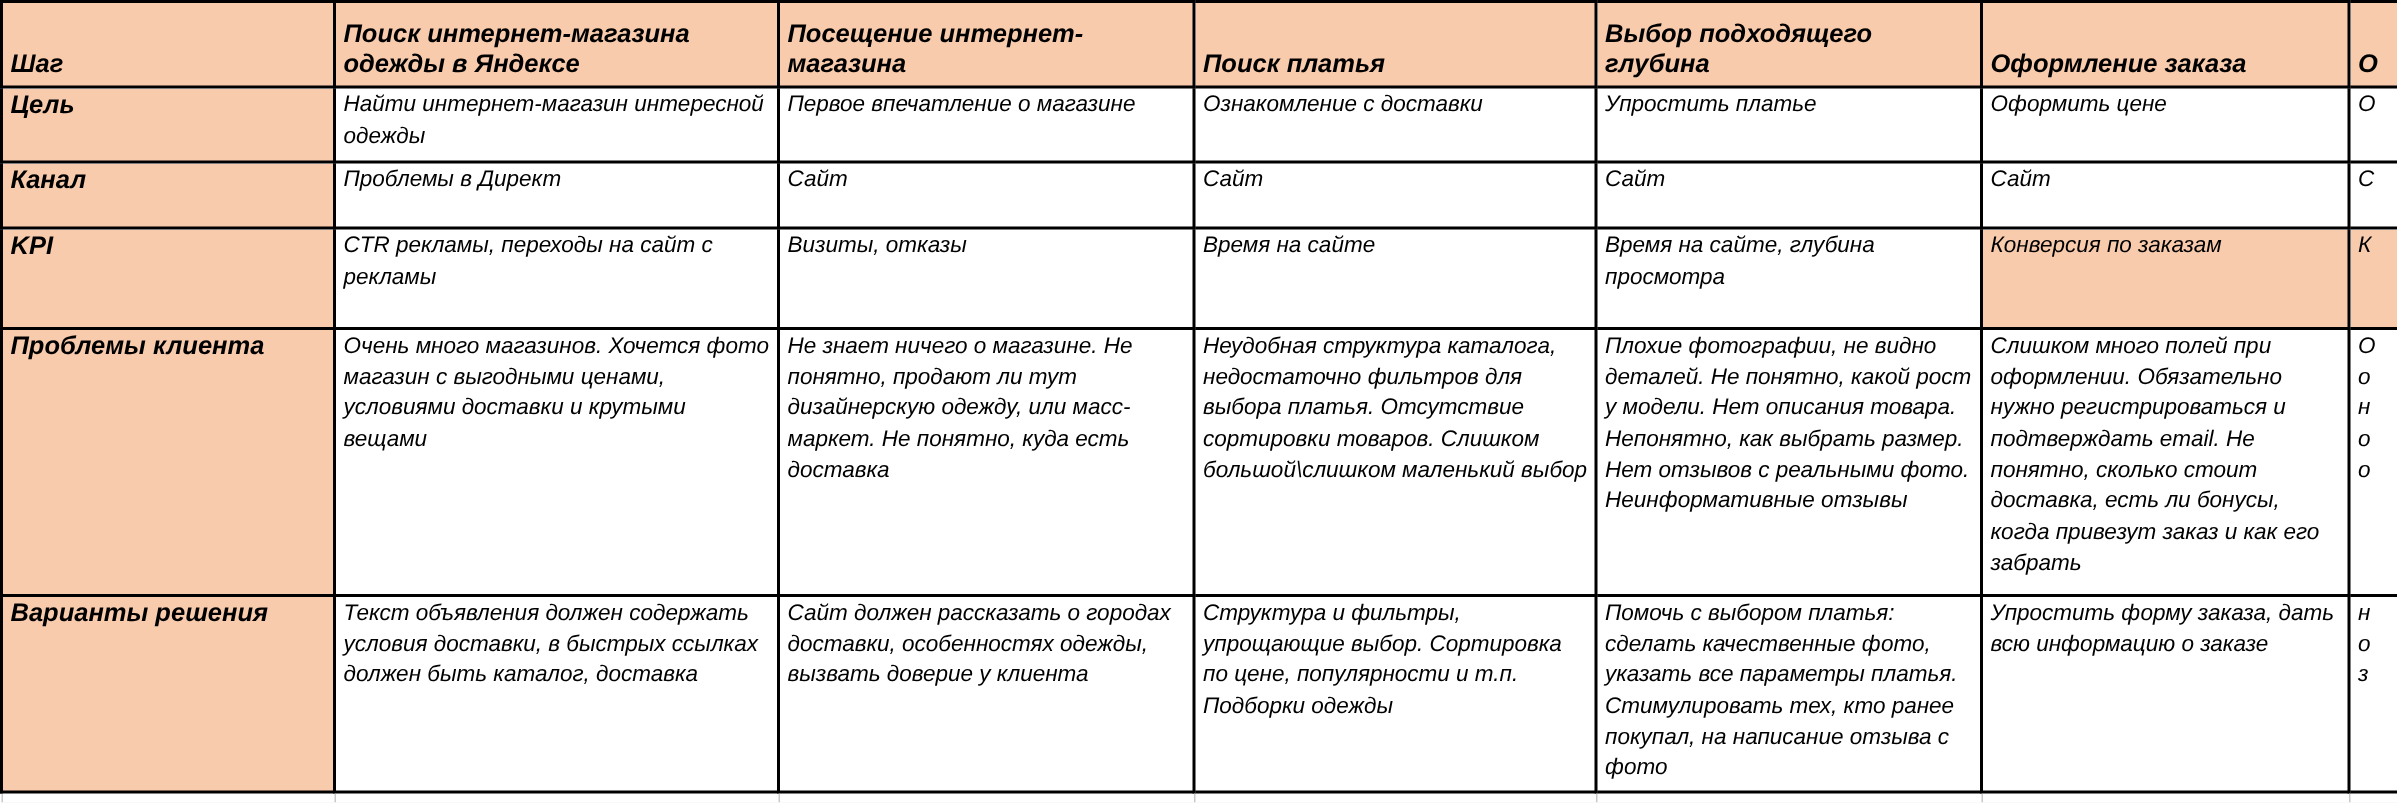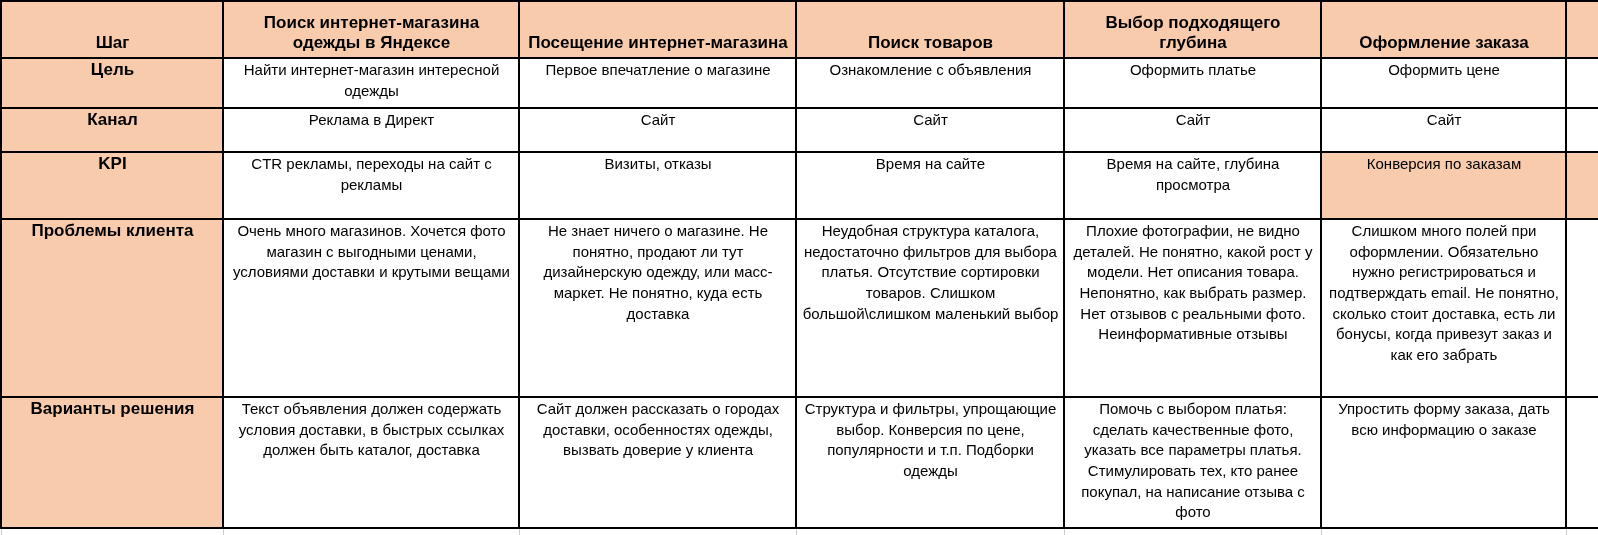--- a/index.html
+++ b/index.html
@@ -16,22 +16,23 @@
   }
   table.cjm {
     border-collapse: collapse;
     table-layout: fixed;
     width: 1725px; 
   }
   th, td {
     border: 2px solid var(--border, #000);
     overflow: hidden;
     padding: 1px 4px 2px 5px;
-    text-align: center;
+    text-align: left;
     background: var(--cell-bg, #fff);
+    font-style: italic;
   }
   thead th {
     background: var(--header-bg, #F8CBAD);
     vertical-align: bottom;
     font-weight: bold;
     font-size: 17px;
     line-height: 1.22;
     padding-bottom: 3px;
   }
   tbody td {
@@ -73,39 +74,39 @@
       <col style="width:268px">
       <col style="width:257px">
       <col style="width:245px">
       <col style="width:160px">
     </colgroup>
     <thead>
       <tr class="r-header">
         <th>Шаг</th>
         <th>Поиск интернет-магазина одежды в Яндексе</th>
         <th>Посещение интернет-магазина</th>
-        <th>Поиск товаров</th>
+        <th>Поиск платья</th>
         <th>Выбор подходящего глубина</th>
         <th>Оформление заказа</th>
         <th class="partial-cell">О</th>
       </tr>
     </thead>
     <tbody>
       <tr class="r-goal">
         <td class="rowlabel">Цель</td>
         <td>Найти интернет-магазин интересной одежды</td>
         <td>Первое впечатление о магазине</td>
-        <td>Ознакомление с объявления</td>
-        <td>Оформить платье</td>
+        <td>Ознакомление с доставки</td>
+        <td>Упростить платье</td>
         <td>Оформить цене</td>
         <td class="partial-cell">О</td>
       </tr>
       <tr class="r-chan">
         <td class="rowlabel">Канал</td>
-        <td>Реклама в Директ</td>
+        <td>Проблемы в Директ</td>
         <td>Сайт</td>
         <td>Сайт</td>
         <td>Сайт</td>
         <td>Сайт</td>
         <td class="partial-cell">С</td>
       </tr>
       <tr class="r-kpi">
         <td class="rowlabel">KPI</td>
         <td>CTR рекламы, переходы на сайт с рекламы</td>
         <td>Визиты, отказы</td>
@@ -124,21 +125,21 @@
         <td class="partial-cell">О
 о
 н
 о
 о</td>
       </tr>
       <tr class="r-sol">
         <td class="rowlabel">Варианты решения</td>
         <td>Текст объявления должен содержать условия доставки, в быстрых ссылках должен быть каталог, доставка</td>
         <td>Сайт должен рассказать о городах доставки, особенностях одежды, вызвать доверие у клиента</td>
-        <td>Структура и фильтры, упрощающие выбор. Конверсия по цене, популярности и т.п. Подборки одежды</td>
+        <td>Структура и фильтры, упрощающие выбор. Сортировка по цене, популярности и т.п. Подборки одежды</td>
         <td>Помочь с выбором платья: сделать качественные фото, указать все параметры платья. Стимулировать тех, кто ранее покупал, на написание отзыва с фото</td>
         <td>Упростить форму заказа, дать всю информацию о заказе</td>
         <td class="partial-cell">н
 о
 з</td>
       </tr>
       <tr class="sliver">
         <td></td>
         <td></td>
         <td></td>

